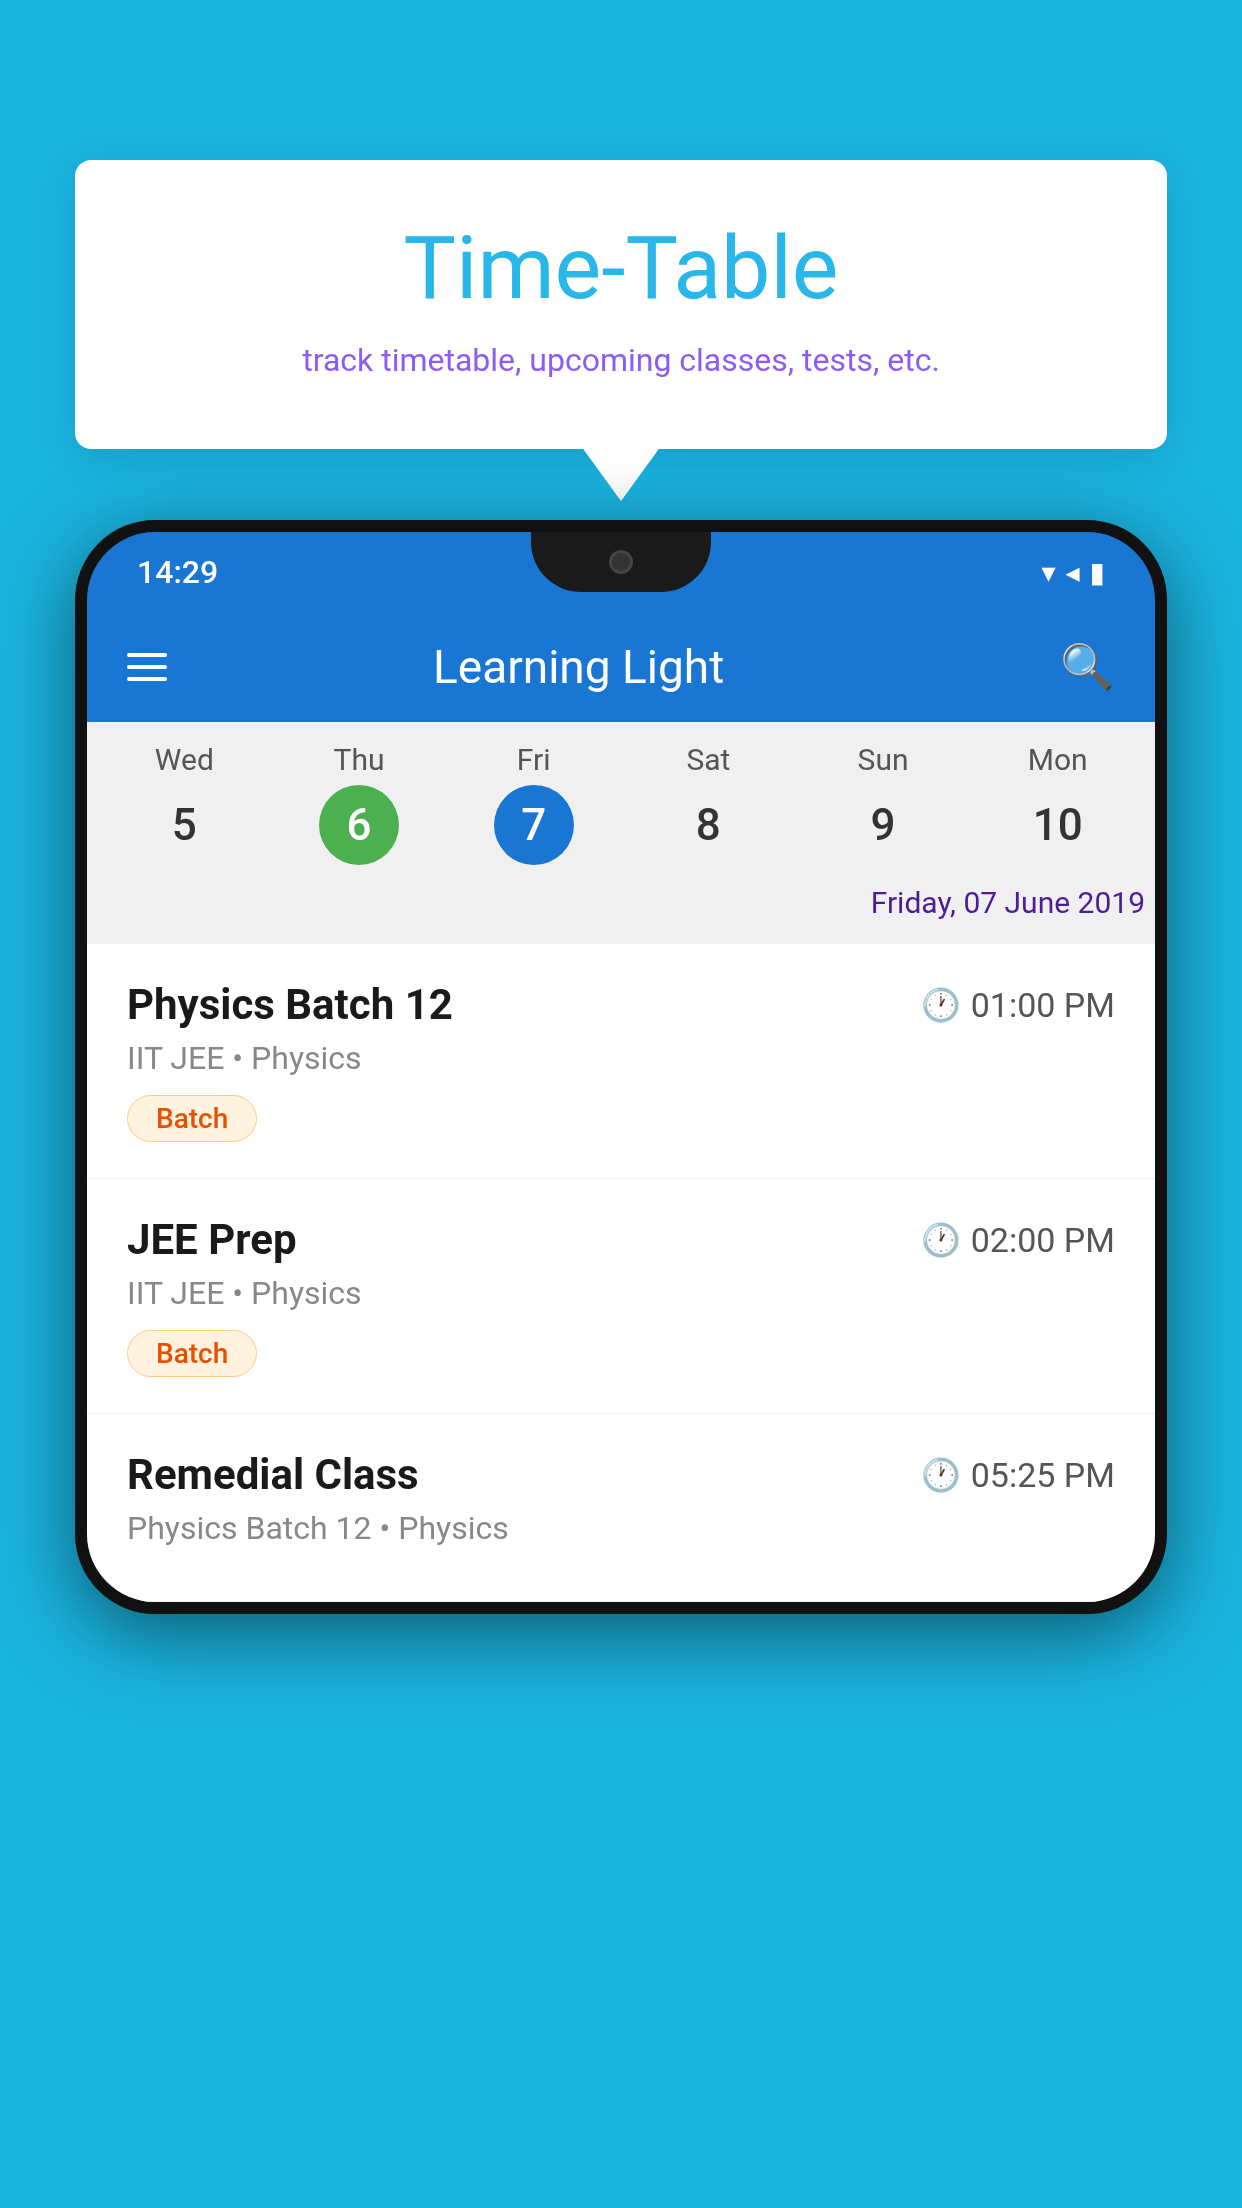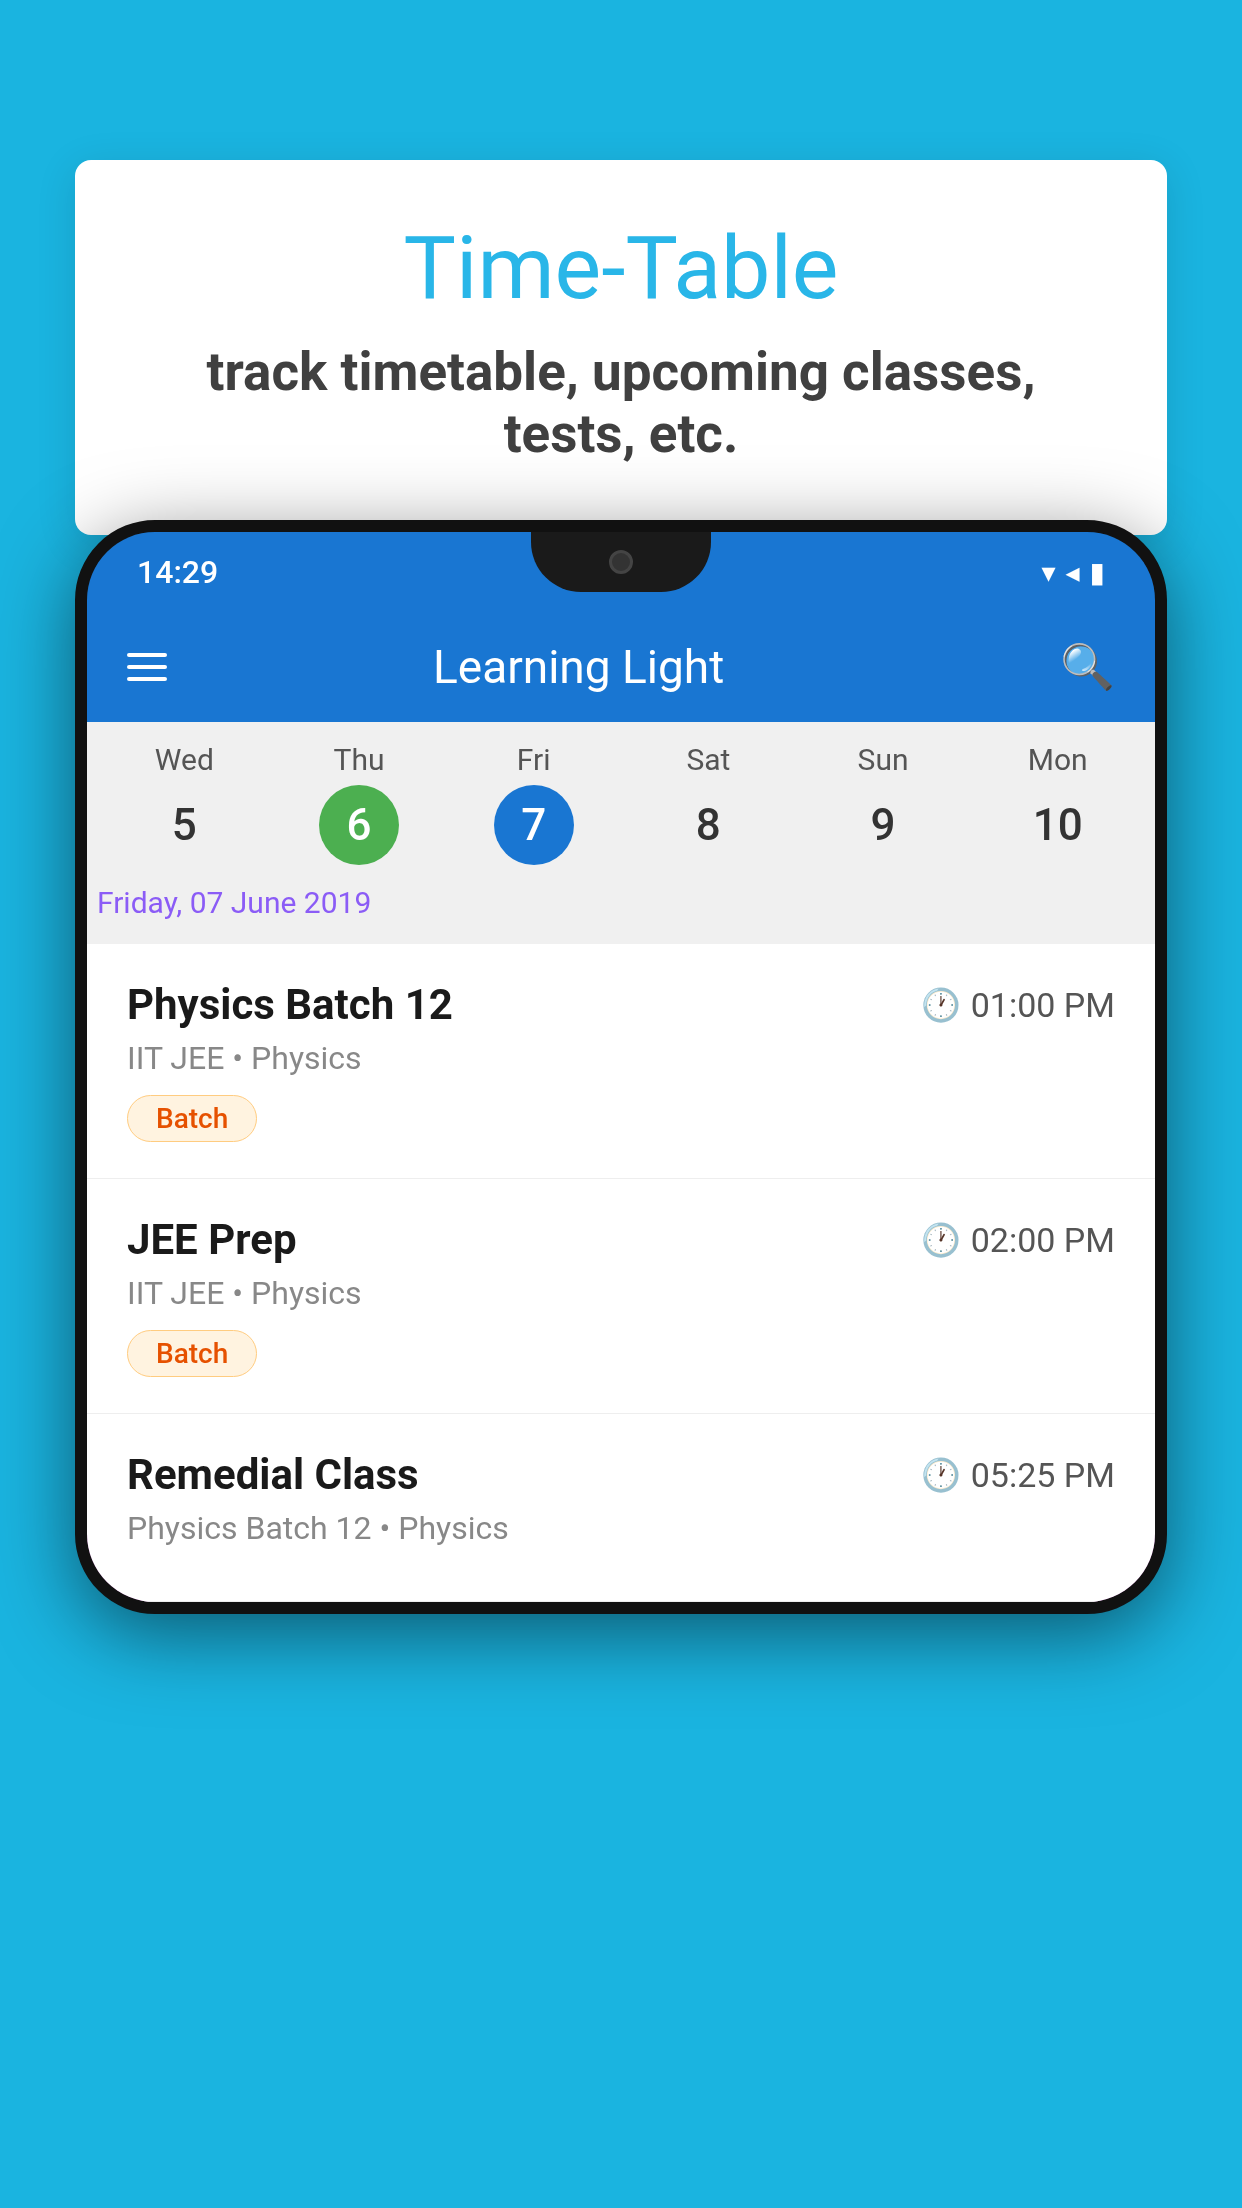--- a/index.html
+++ b/index.html
@@ -42,24 +42,24 @@
     .card-title {
       font-size: 88px;
       font-weight: 400;
       color: #29b6e8;
       text-align: center;
       line-height: 1.1;
       margin-bottom: 24px;
     }
 
     .card-subtitle {
-      font-size: 53px;
-      color: #404040;
+      font-size: 32px;
+      color: #8b5cf6;
       text-align: center;
-      font-weight: 700;
+      font-weight: 400;
     }
 
     
     .phone-wrapper {
       position: absolute;
       top: 520px;
       left: 75px;
       right: 75px;
       bottom: 0;
     }
@@ -205,23 +205,23 @@
       background: #4caf50;
       color: white;
     }
 
     .day-num.selected {
       background: #1976d2;
       color: white;
     }
 
     .selected-date {
-      text-align: left;
+      text-align: right;
       font-size: 30px;
-      color: #8b5cf6;
+      color: #4c1d95;
       padding: 10px 0 4px;
     }
 
     
     .class-list {
       background: #701a75;
     }
 
     .class-item {
       padding: 36px 40px;

